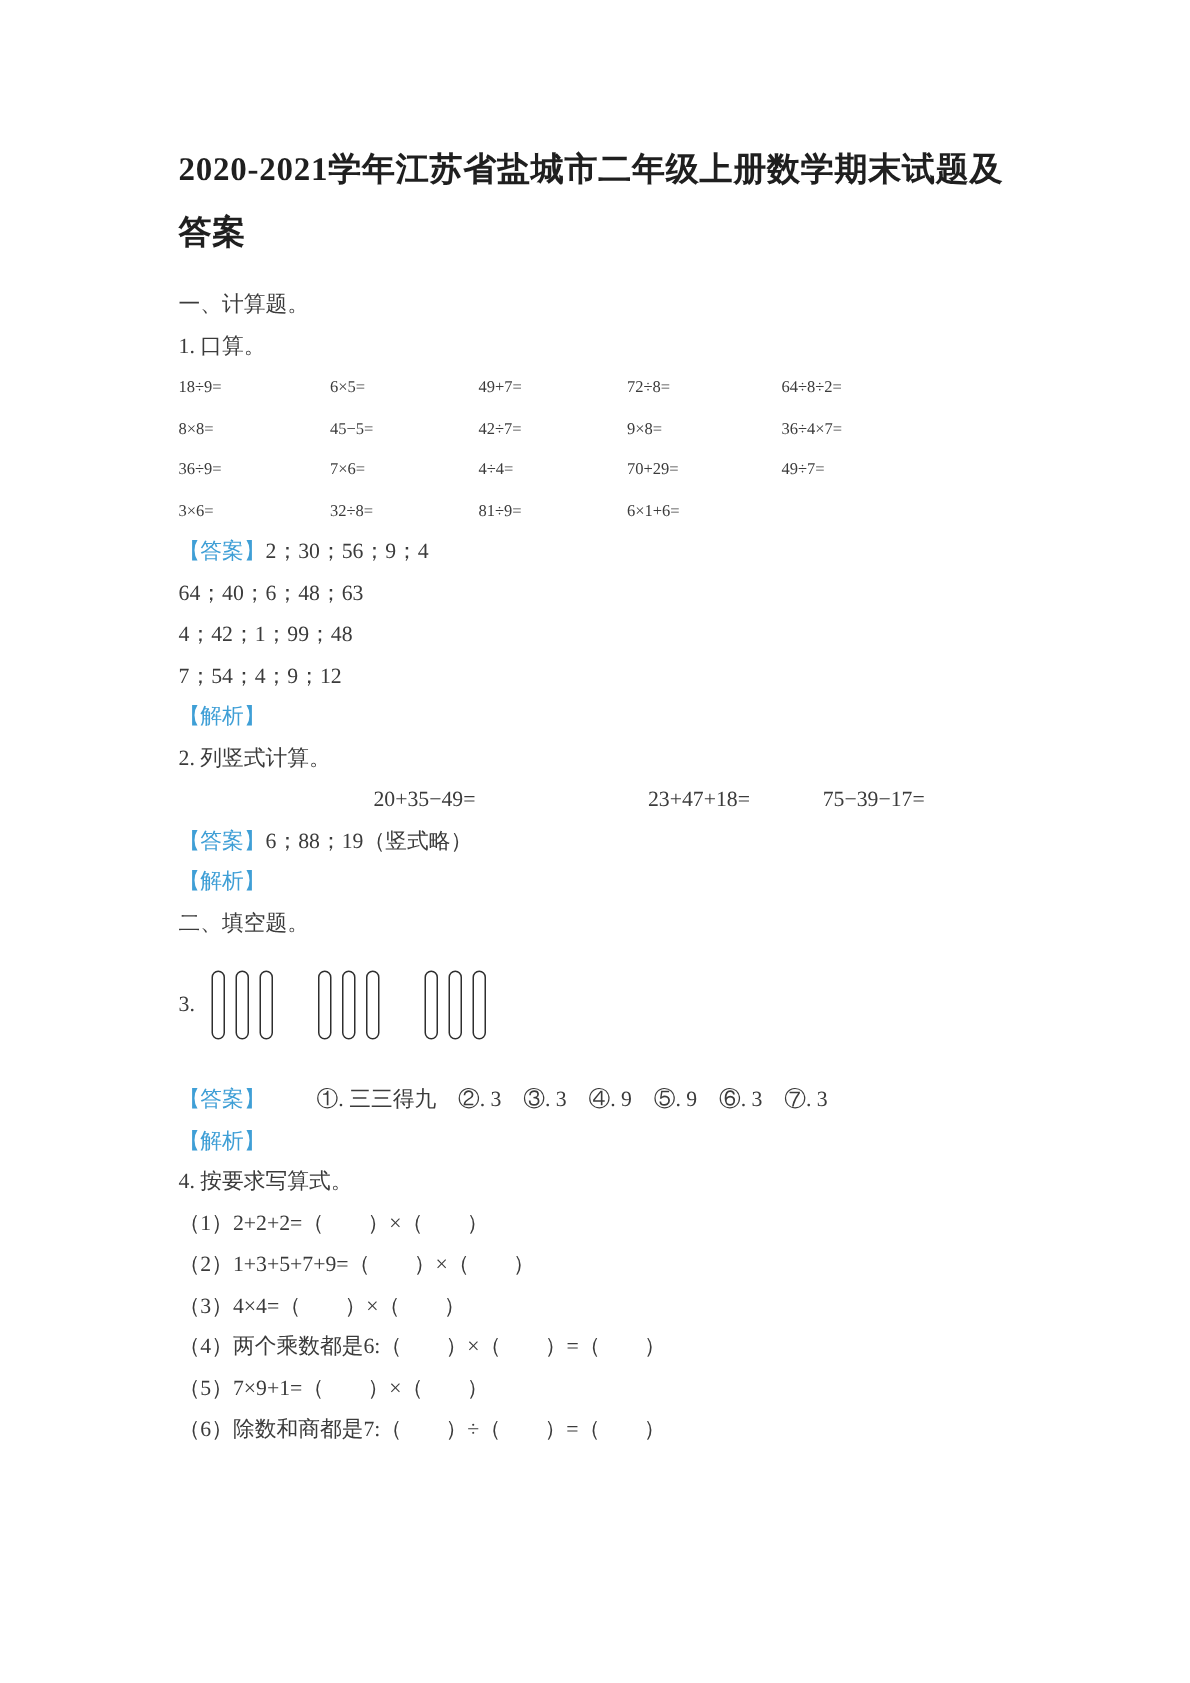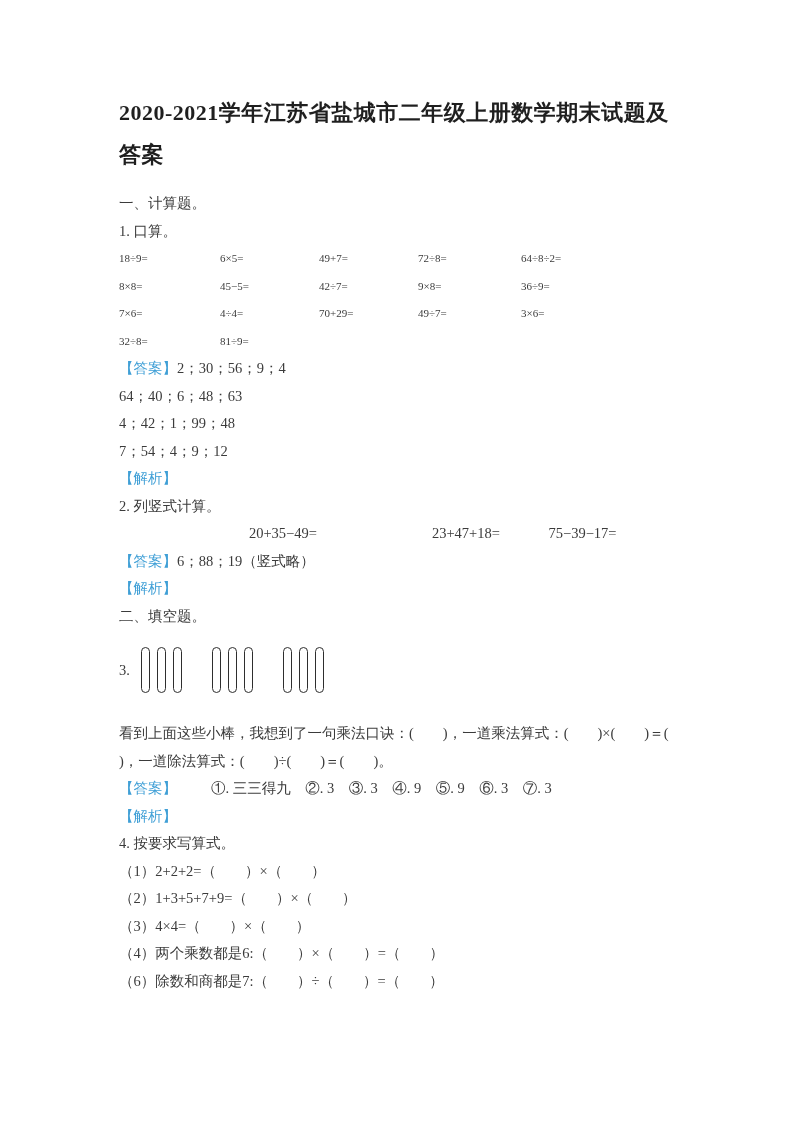--- a/index.html
+++ b/index.html
@@ -74,28 +74,30 @@
   <div class="oral-grid">
     <span>18÷9=</span>
     <span>6×5=</span>
     <span>49+7=</span>
     <span>72÷8=</span>
     <span>64÷8÷2=</span>
     <span>8×8=</span>
     <span>45−5=</span>
     <span>42÷7=</span>
     <span>9×8=</span>
+    <span>36÷4×7=</span>
     <span>36÷9=</span>
     <span>7×6=</span>
     <span>4÷4=</span>
     <span>70+29=</span>
     <span>49÷7=</span>
     <span>3×6=</span>
     <span>32÷8=</span>
     <span>81÷9=</span>
+    <span>6×1+6=</span>
   </div>
 
   <p class="line"><span class="blue">【答案】</span><span>2；30；56；9；4</span></p>
   <p class="line">64；40；6；48；63</p>
   <p class="line">4；42；1；99；48</p>
   <p class="line">7；54；4；9；12</p>
   <p class="line blue">【解析】</p>
 
   <p class="line">2. 列竖式计算。</p>
   <p class="q2-row">
@@ -120,24 +122,24 @@
           <div class="stick"></div>
         </div>
         <div class="stick-group">
           <div class="stick"></div>
           <div class="stick"></div>
           <div class="stick"></div>
         </div>
       </div>
   </div>
 
-  <p class="line">看到上面这些小棒，我想到了一句乘法口诀：(        )，一道乘法算式：(        )×(        )＝(        )，一道除法算式：(        )÷(        )＝(        )。</p>
   <p class="line"><span class="blue">【答案】</span><span class="ans-gap"></span><span>①. 三三得九　②. 3　③. 3　④. 9　⑤. 9　⑥. 3　⑦. 3</span></p>
   <p class="line blue">【解析】</p>
 
   <p class="line">4. 按要求写算式。</p>
   <p class="line">（1）2+2+2=（　　）×（　　）</p>
   <p class="line">（2）1+3+5+7+9=（　　）×（　　）</p>
   <p class="line">（3）4×4=（　　）×（　　）</p>
   <p class="line">（4）两个乘数都是6:（　　）×（　　）=（　　）</p>
+  <p class="line">（5）7×9+1=（　　）×（　　）</p>
   <p class="line">（6）除数和商都是7:（　　）÷（　　）=（　　）</p>
 
 </div>
 
 </body></html>

